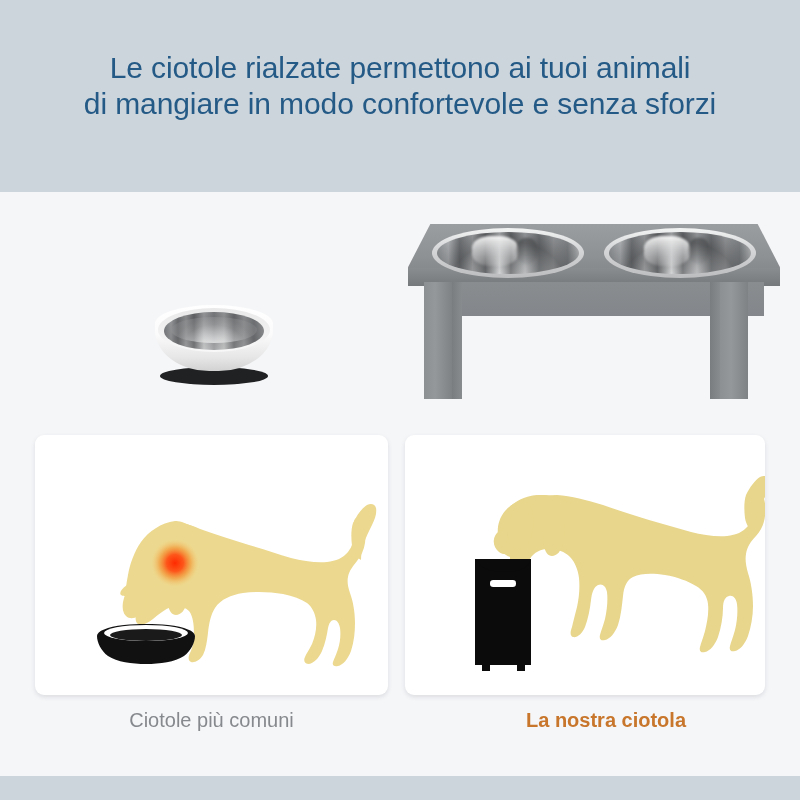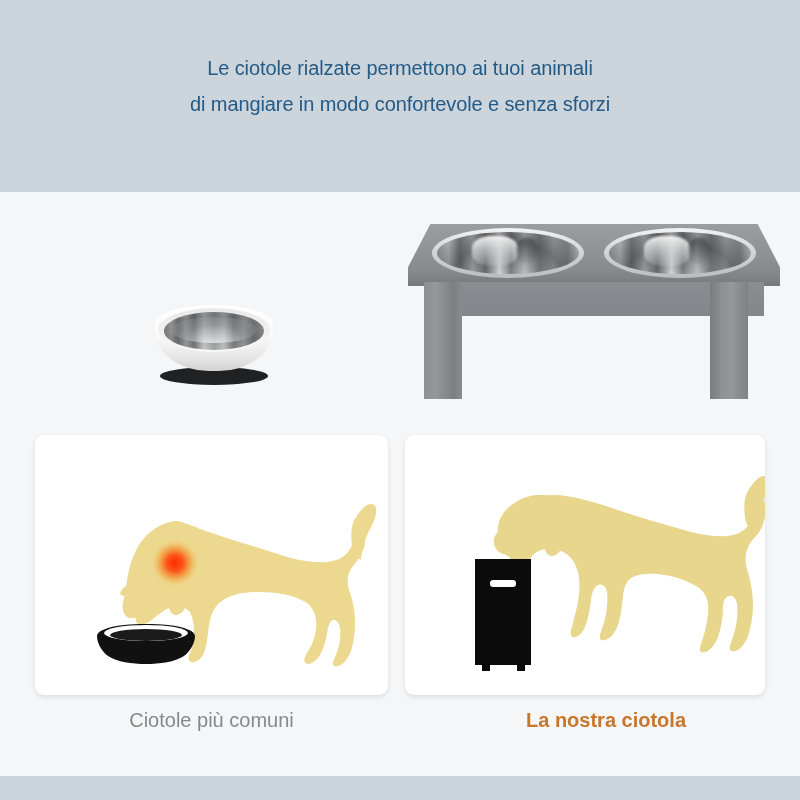--- a/index.html
+++ b/index.html
@@ -23,21 +23,21 @@
     left: 0; top: 0;
     width: 800px; height: 192px;
     background: #ccd4dc;
   }
   .headline {
     position: absolute;
     left: 0; top: 50px;
     width: 800px;
     text-align: center;
     color: #245a86;
-    font-size: 20px;
+    font-size: 30px;
     line-height: 36px;
     font-weight: 400;
     letter-spacing: -0.1px;
     white-space: pre-line;
     padding: 0 30px;
   }
 
   
   .hero {
     position: absolute;

